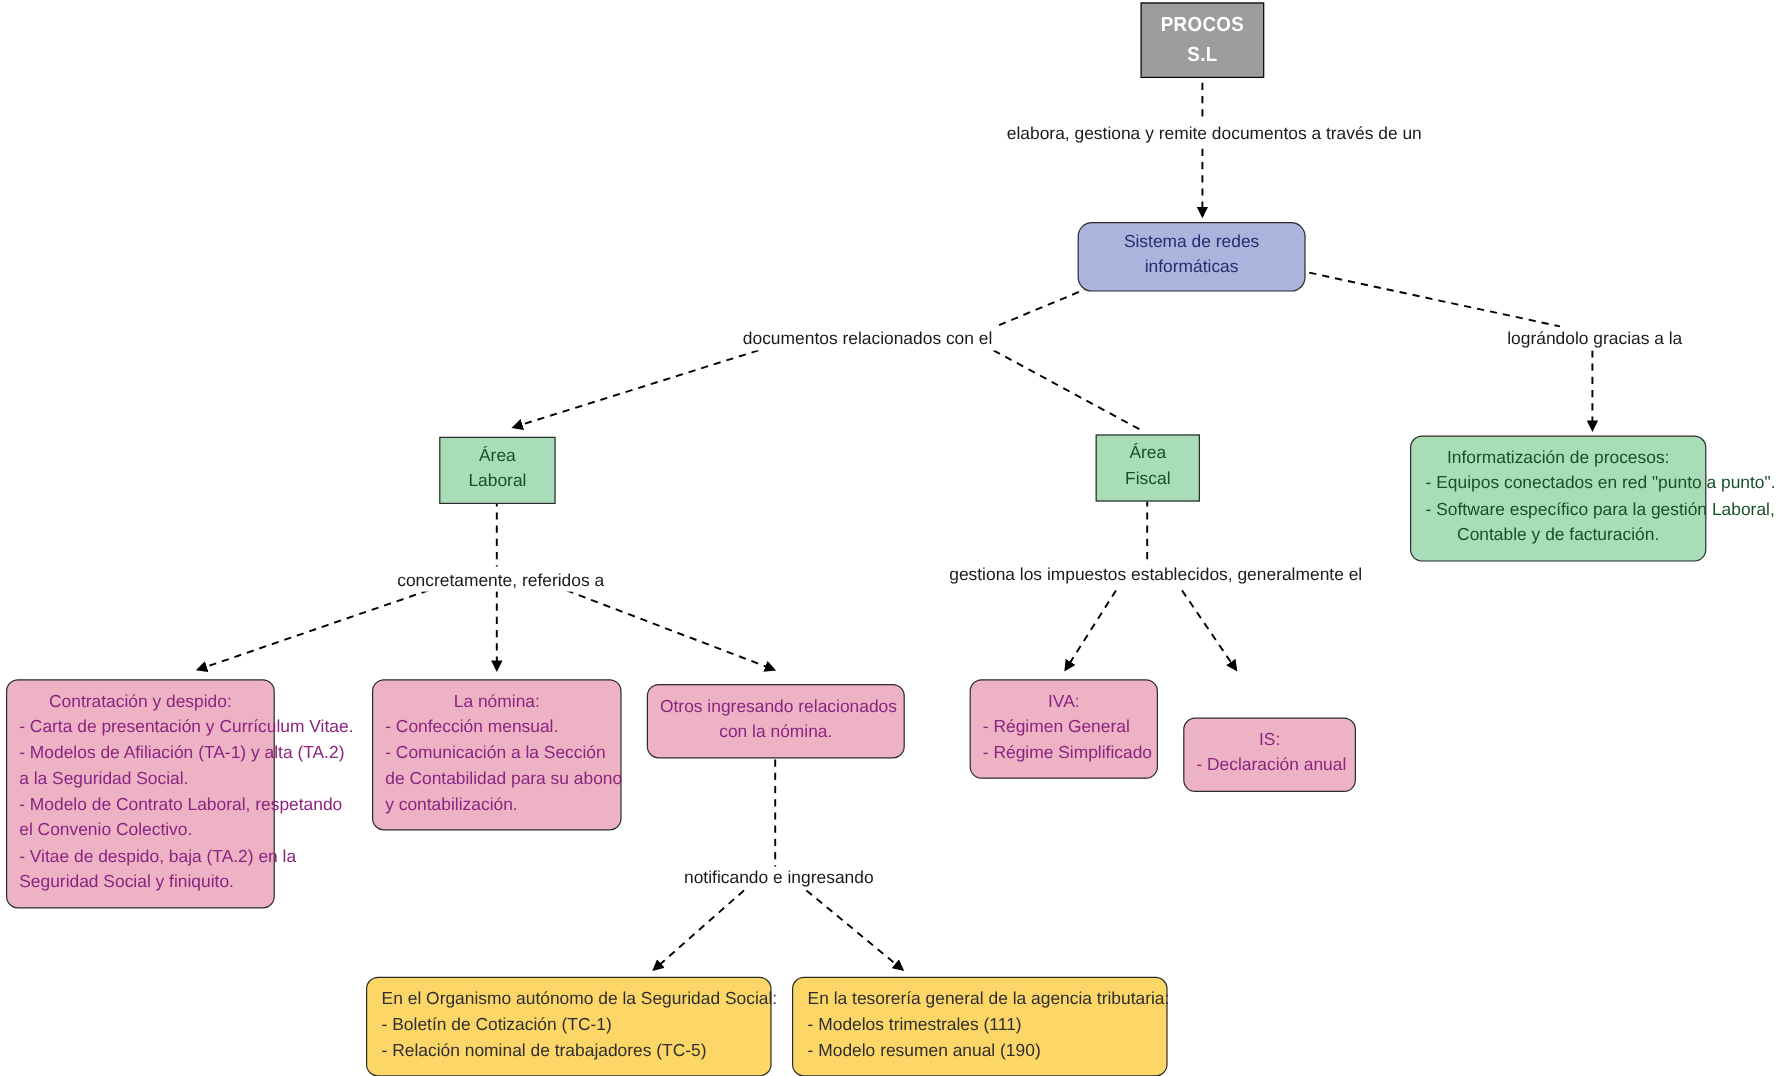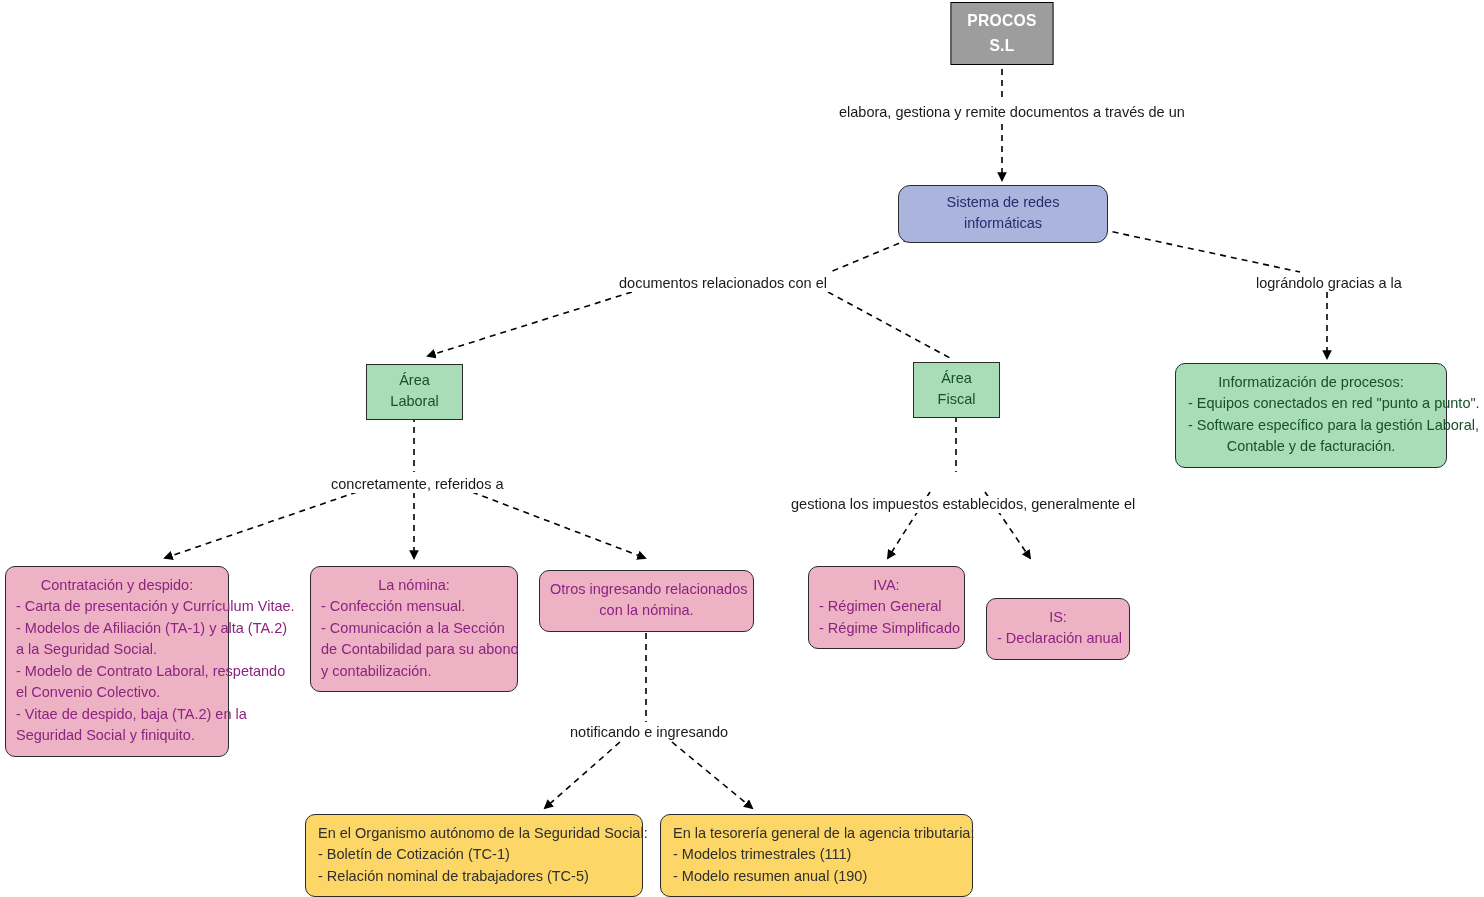--- a/index.html
+++ b/index.html
@@ -141,52 +141,52 @@
   </svg>
 
   <div class="node node-root" style="left:946px; top:2px; width:112px;">
     <span>PROCOS S.L</span>
   </div>
 
   <div class="edge-label" style="left:836px; top:104px;">
     <span>elabora, gestiona y remite documentos a través de un</span>
   </div>
 
-  <div class="node node-blue" style="left:898px; top:185px; width:210px;">
+  <div class="node node-blue" style="left:898px; top:185px; width:190px;">
     <span>Sistema de redes informáticas</span>
   </div>
 
   <div class="edge-label" style="left:616px; top:275px;">
     <span>documentos relacionados con el</span>
   </div>
 
   <div class="edge-label" style="left:1253px; top:275px;">
     <span>lográndolo gracias a la</span>
   </div>
 
   <div class="node node-green" style="left:366px; top:364px; width:97px;">
     <span>Área Laboral</span>
   </div>
 
   <div class="node node-green" style="left:913px; top:362px; width:87px;">
     <span>Área Fiscal</span>
   </div>
 
-  <div class="node node-green-big" style="left:1175px; top:363px; width:272px;">
+  <div class="node node-green-big" style="left:1175px; top:363px; width:247px;">
     <span class="ln">Informatización de procesos:</span>
     <span class="ln">- Equipos conectados en red "punto a punto".</span>
     <span class="ln">- Software específico para la gestión Laboral,</span>
     <span class="ln">Contable y de facturación.</span>
   </div>
 
   <div class="edge-label" style="left:328px; top:476px;">
     <span>concretamente, referidos a</span>
   </div>
 
-  <div class="edge-label" style="left:788px; top:496px;text-align:right;">
+  <div class="edge-label" style="left:788px; top:471px;text-align:right;">
     <span>gestiona los impuestos establecidos, generalmente el</span>
   </div>
 
   <div class="node node-pink left-text" style="left:5px; top:566px; width:224px;">
     <span class="ln" style="text-align:center;">Contratación y despido:</span>
     <span class="ln">- Carta de presentación y Currículum Vitae.</span>
     <span class="ln">- Modelos de Afiliación (TA-1) y alta (TA.2)</span>
     <span class="ln">a la Seguridad Social.</span>
     <span class="ln">- Modelo de Contrato Laboral, respetando</span>
     <span class="ln">el Convenio Colectivo.</span>

